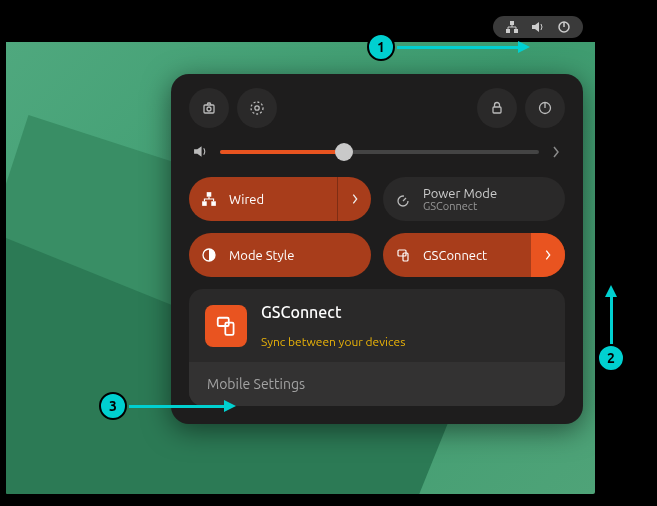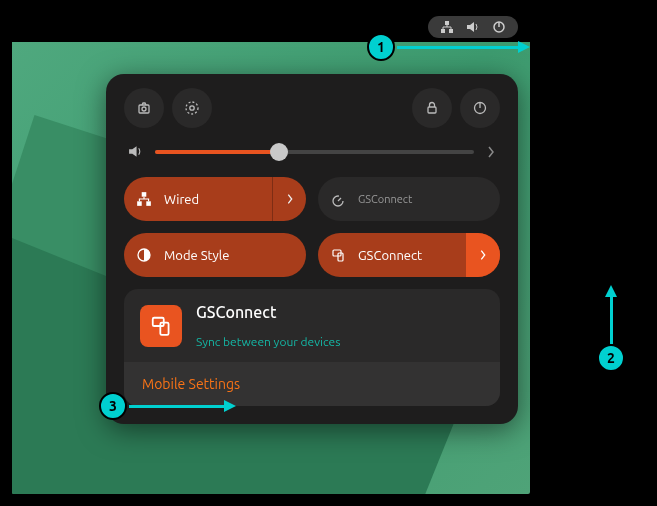--- a/index.html
+++ b/index.html
@@ -5,22 +5,22 @@
 * { margin: 0; padding: 0; box-sizing: border-box; }
 body {
   width: 657px; height: 506px;
   background: #000;
   font-family: Ubuntu, "Segoe UI", sans-serif;
   position: relative;
   overflow: hidden;
 }
 .screen {
   position: absolute;
-  left: 12px; top: 12px;
-  width: 518px; height: 482px;
+  left: 6px; top: 12px;
+  width: 589px; height: 482px;
   overflow: hidden;
   border-radius: 2px;
 }
 .topbar {
   height: 30px;
   background: #000;
   display: flex;
   justify-content: flex-end;
   align-items: center;
 }
@@ -162,25 +162,25 @@
 .sub-icon-box {
   width: 42px; height: 42px;
   border-radius: 8px;
   background: #e95420;
   display: flex;
   align-items: center;
   justify-content: center;
   color: #fff;
 }
 .sub-title { font-size: 16px; color: #fff; font-weight: 500; }
-.sub-desc { font-size: 12px; color: #14b8a6; margin-top: 14px; }
+.sub-desc { font-size: 12px; color: #eab308; margin-top: 14px; }
 .sub-item {
   padding: 14px 18px;
   background: #333232;
-  color: #f97316;
+  color: #a3a3a3;
   font-size: 14px;
 }
 .callout {
   position: absolute;
   width: 28px; height: 28px;
   border-radius: 50%;
   background: #00d0d0;
   border: 2px solid #000;
   color: #000;
   font-weight: bold;
@@ -317,20 +317,21 @@
           </div>
         </div>
         <div class="tile dark">
           <div class="tile-icon">
             <svg width="16" height="16" viewBox="0 0 16 16">
                 <circle cx="8" cy="10" r="5" stroke="#bbb" fill="none" stroke-width="1.3" stroke-dasharray="24 8"></circle>
                 <line x1="8" y1="10" x2="11" y2="7" stroke="#bbb" stroke-width="1.3"></line>
               </svg>
           </div>
           <div class="tile-body">
+            <span class="tile-label">Power Mode</span>
             <span class="tile-sub">GSConnect</span>
           </div>
         </div>
       </div>
 
       <div class="tiles-row">
         <div class="tile orange">
           <div class="tile-icon">
             <svg width="16" height="16" viewBox="0 0 16 16">
                 <circle cx="8" cy="8" r="6" stroke="#fff" fill="none" stroke-width="1.3"></circle>

